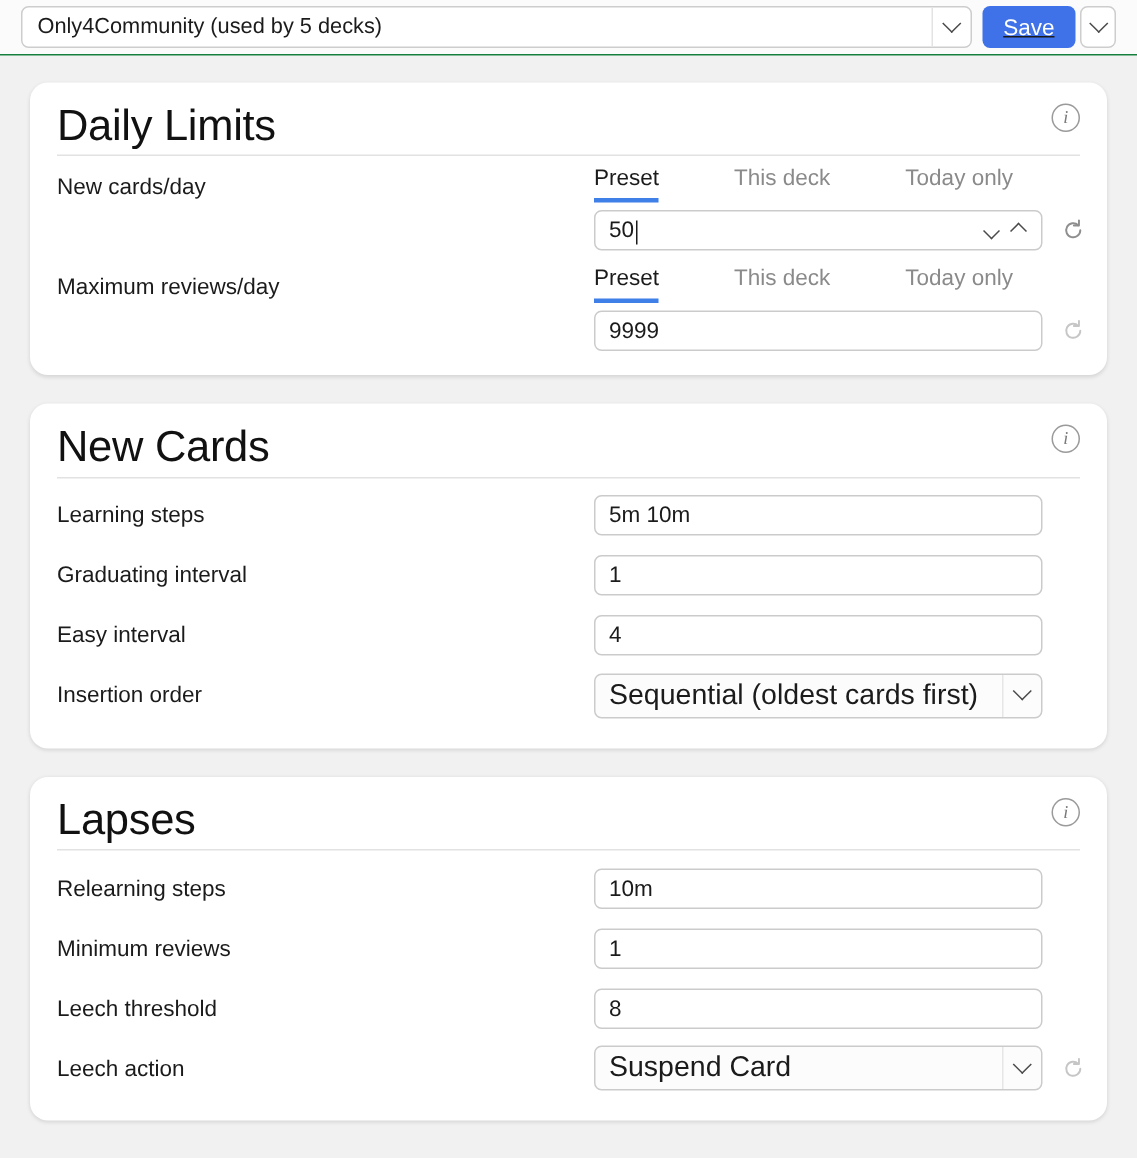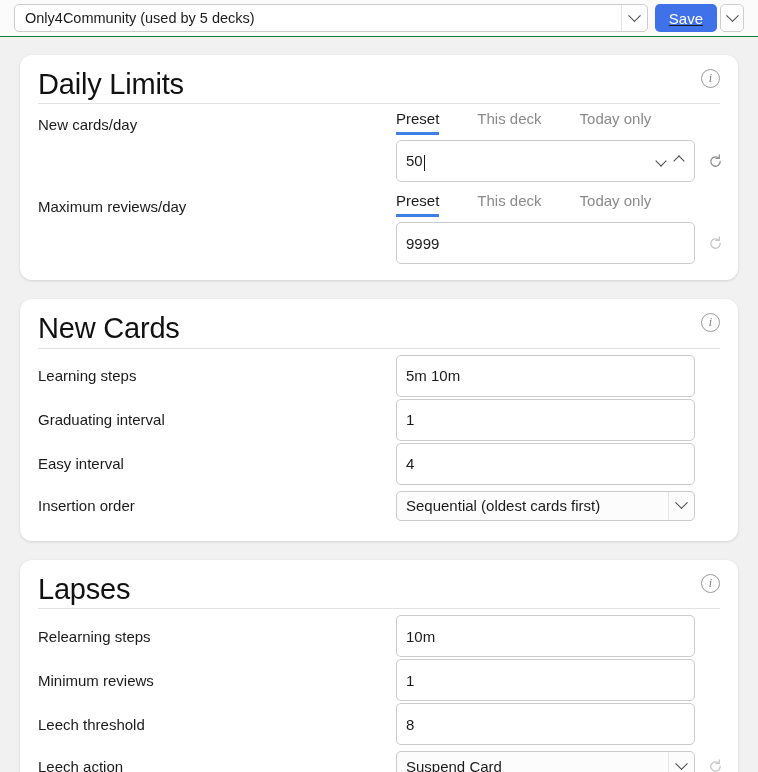--- a/index.html
+++ b/index.html
@@ -165,21 +165,21 @@
     display: flex;
     align-items: flex-start;
     margin-top: 4px;
   }
   .tabrow .row-label {
     padding-top: 6px;
   }
   .tabs-block { flex: 1 1 auto; }
   .tabs {
     display: flex;
-    gap: 0;
+    gap: 12px;
   }
   .tab {
     font-size: 15px;
     color: #8a8a8a;
     padding: 0 0 5px 0;
     margin-right: 38px;
     cursor: pointer;
     border-bottom: 3px solid transparent;
     white-space: nowrap;
   }
@@ -188,21 +188,21 @@
     color: #1b1b1b;
     border-bottom-color: #3f7fe8;
   }
 
   .field-line {
     display: flex;
     align-items: center;
     margin-top: 5px;
   }
   .textbox {
-    height: 42px;
+    height: 27px;
     background: #ffffff;
     border: 1px solid #cbcbcb;
     border-radius: 5px;
     display: flex;
     align-items: center;
     box-sizing: border-box;
     font-size: 15px;
     color: #1b1b1b;
     padding-left: 9px;
     position: relative;
@@ -236,21 +236,21 @@
   .spin-chev.up   { transform: rotate(-135deg); }
 
   .select {
     height: 30px;
     background: #fcfcfc;
     border: 1px solid #cbcbcb;
     border-radius: 5px;
     display: flex;
     align-items: center;
     box-sizing: border-box;
-    font-size: 15px;
+    font-size: 19px;
     color: #1b1b1b;
     padding-left: 9px;
     width: 299px;
     cursor: pointer;
   }
   .select .val { flex: 1 1 auto; }
   .select-arrow {
     width: 26px;
     height: 100%;
     display: flex;

